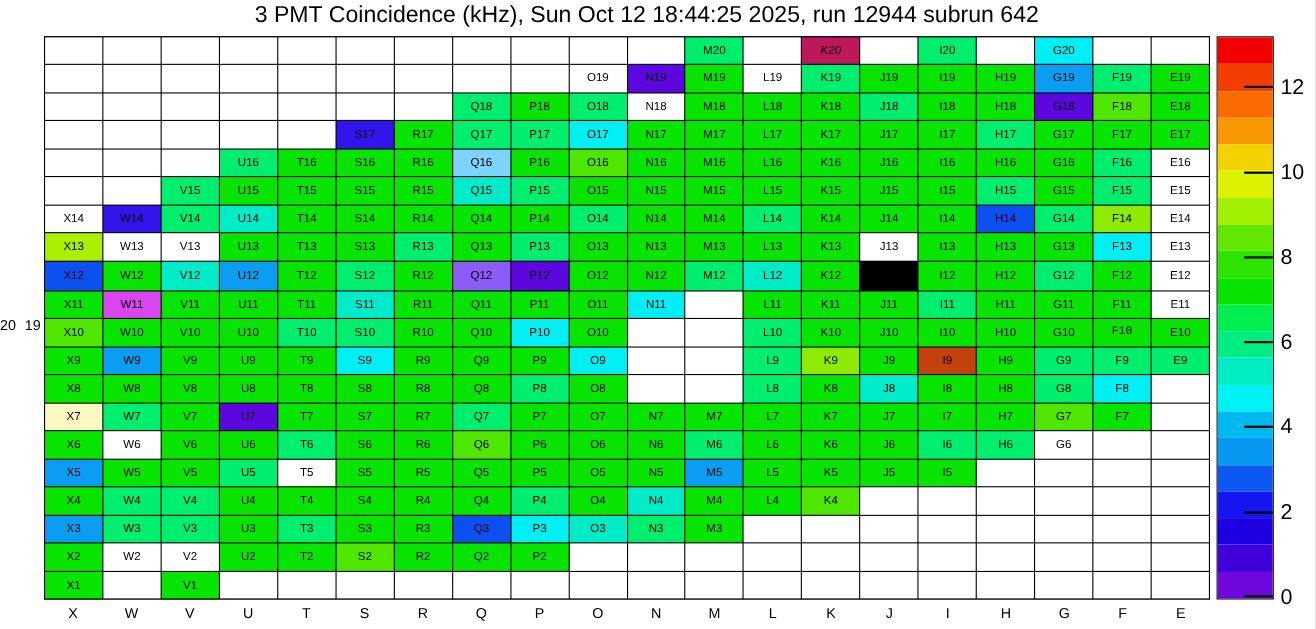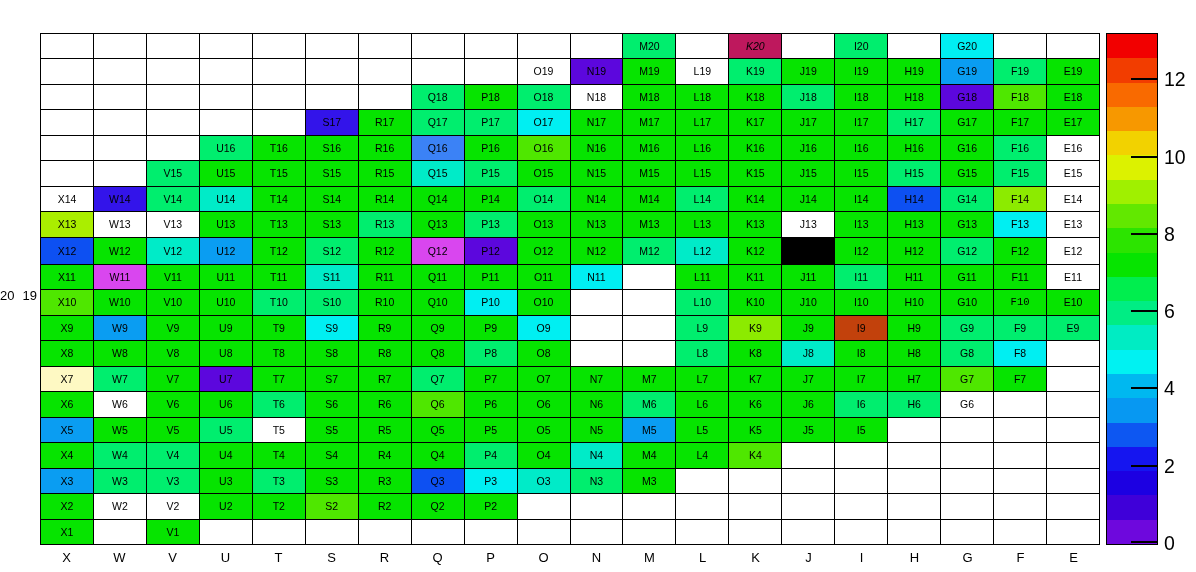--- a/index.html
+++ b/index.html
@@ -48,20 +48,21 @@
     position:absolute;right:1px;width:26px;height:2px;background:#000;
   }
   .cb-label{
     position:absolute;left:1164px;width:34px;font-size:19.5px;line-height:24px;
   }
 </style>
 </head>
 <body>
 
 <div id="canvas">
+  <div class="title">3 PMT Coincidence (kHz), Sun Oct 12 18:44:25 2025, run 12944 subrun 642</div>
   <div class="row-axis">
       <div class="row-label">20</div>
       <div class="row-label">19</div>
       <div class="row-label">18</div>
       <div class="row-label">17</div>
       <div class="row-label">16</div>
       <div class="row-label">15</div>
       <div class="row-label">14</div>
       <div class="row-label">13</div>
       <div class="row-label">12</div>
@@ -158,21 +159,21 @@
       <div class="cell" style="background: rgb(6, 228, 0);">G17</div>
       <div class="cell" style="background: rgb(6, 228, 0);">F17</div>
       <div class="cell" style="background: rgb(6, 228, 0);">E17</div>
       <div class="cell"></div>
       <div class="cell"></div>
       <div class="cell"></div>
       <div class="cell" style="background: rgb(0, 238, 110);">U16</div>
       <div class="cell" style="background: rgb(6, 228, 0);">T16</div>
       <div class="cell" style="background: rgb(6, 228, 0);">S16</div>
       <div class="cell" style="background: rgb(6, 228, 0);">R16</div>
-      <div class="cell" style="background: #3b82f6;">Q16</div>
+      <div class="cell" style="background: #7dd3fc;">Q16</div>
       <div class="cell" style="background: rgb(6, 228, 0);">P16</div>
       <div class="cell" style="background: rgb(79, 231, 0);">O16</div>
       <div class="cell" style="background: rgb(6, 228, 0);">N16</div>
       <div class="cell" style="background: rgb(6, 228, 0);">M16</div>
       <div class="cell" style="background: rgb(6, 228, 0);">L16</div>
       <div class="cell" style="background: rgb(6, 228, 0);">K16</div>
       <div class="cell" style="background: rgb(6, 228, 0);">J16</div>
       <div class="cell" style="background: rgb(6, 228, 0);">I16</div>
       <div class="cell" style="background: rgb(6, 228, 0);">H16</div>
       <div class="cell" style="background: rgb(6, 228, 0);">G16</div>
@@ -238,21 +239,21 @@
       <div class="cell" style="background: rgb(6, 228, 0);">G13</div>
       <div class="cell" style="background: rgb(0, 239, 242);">F13</div>
       <div class="cell" style="background: rgb(255, 255, 255);">E13</div>
       <div class="cell" style="background: rgb(13, 80, 242);">X12</div>
       <div class="cell" style="background: rgb(6, 228, 0);">W12</div>
       <div class="cell" style="background: rgb(0, 235, 200);">V12</div>
       <div class="cell" style="background: rgb(10, 157, 242);">U12</div>
       <div class="cell" style="background: rgb(6, 228, 0);">T12</div>
       <div class="cell" style="background: rgb(0, 238, 110);">S12</div>
       <div class="cell" style="background: rgb(6, 228, 0);">R12</div>
-      <div class="cell" style="background: #d946ef;">Q12</div>
+      <div class="cell" style="background: #8b5cf6;">Q12</div>
       <div class="cell" style="background: rgb(92, 7, 221);">P12</div>
       <div class="cell" style="background: rgb(6, 228, 0);">O12</div>
       <div class="cell" style="background: rgb(6, 228, 0);">N12</div>
       <div class="cell" style="background: rgb(0, 238, 110);">M12</div>
       <div class="cell" style="background: rgb(0, 235, 200);">L12</div>
       <div class="cell" style="background: rgb(6, 228, 0);">K12</div>
       <div class="cell" style="background: rgb(6, 228, 0); margin-top: 26px;">J12</div>
       <div class="cell" style="background: rgb(6, 228, 0);">I12</div>
       <div class="cell" style="background: rgb(6, 228, 0);">H12</div>
       <div class="cell" style="background: rgb(0, 238, 110);">G12</div>

